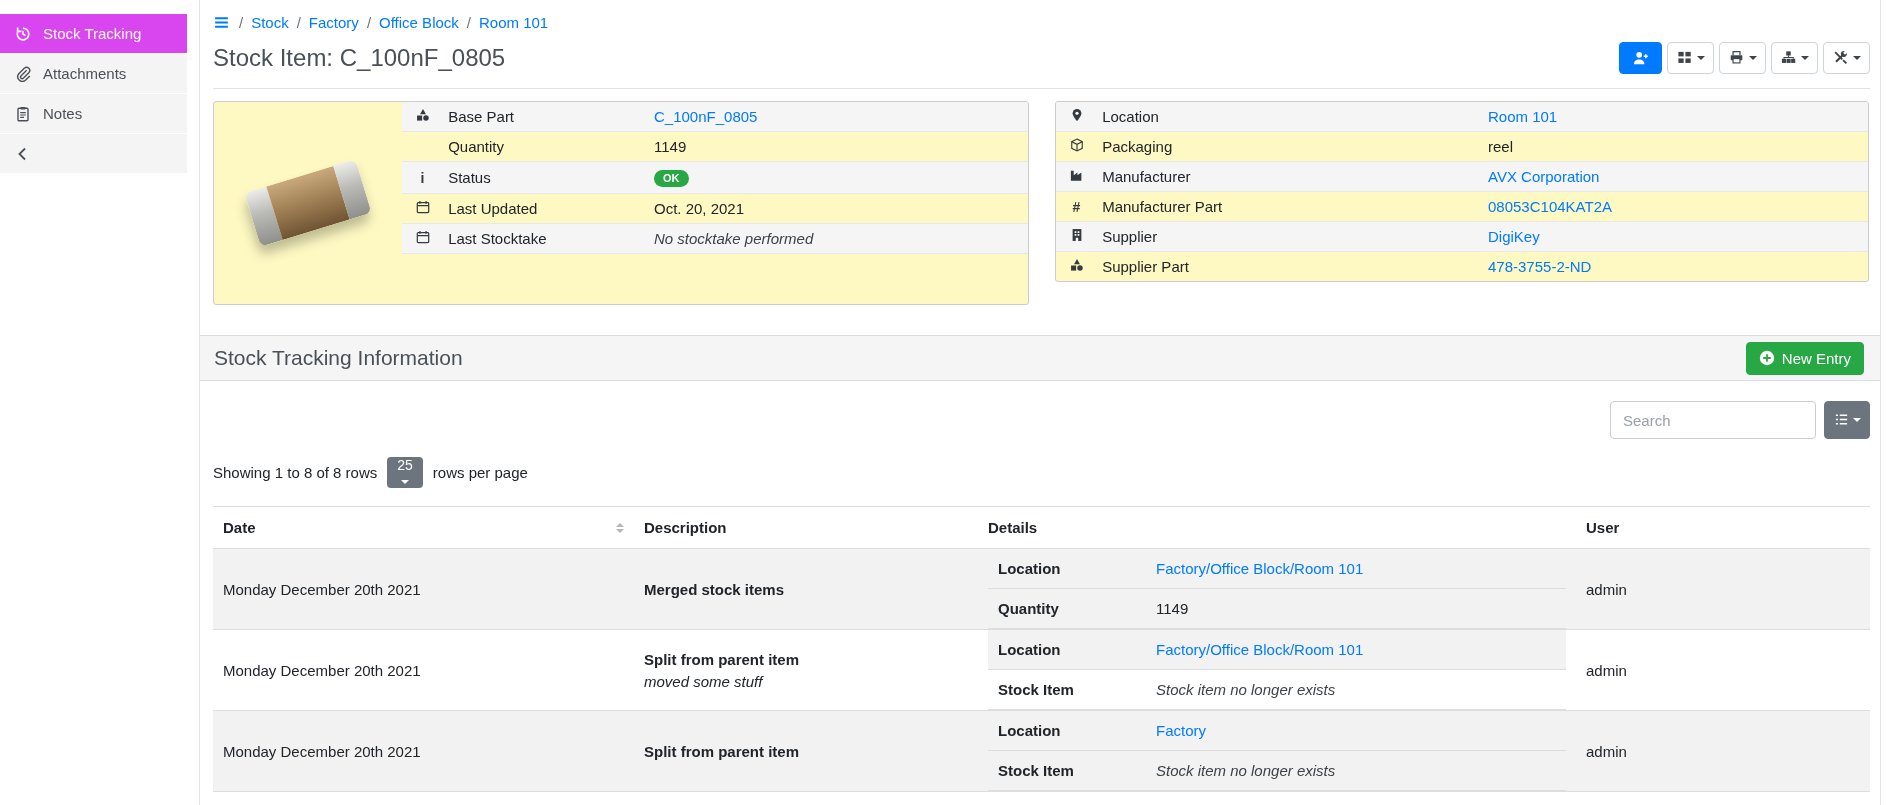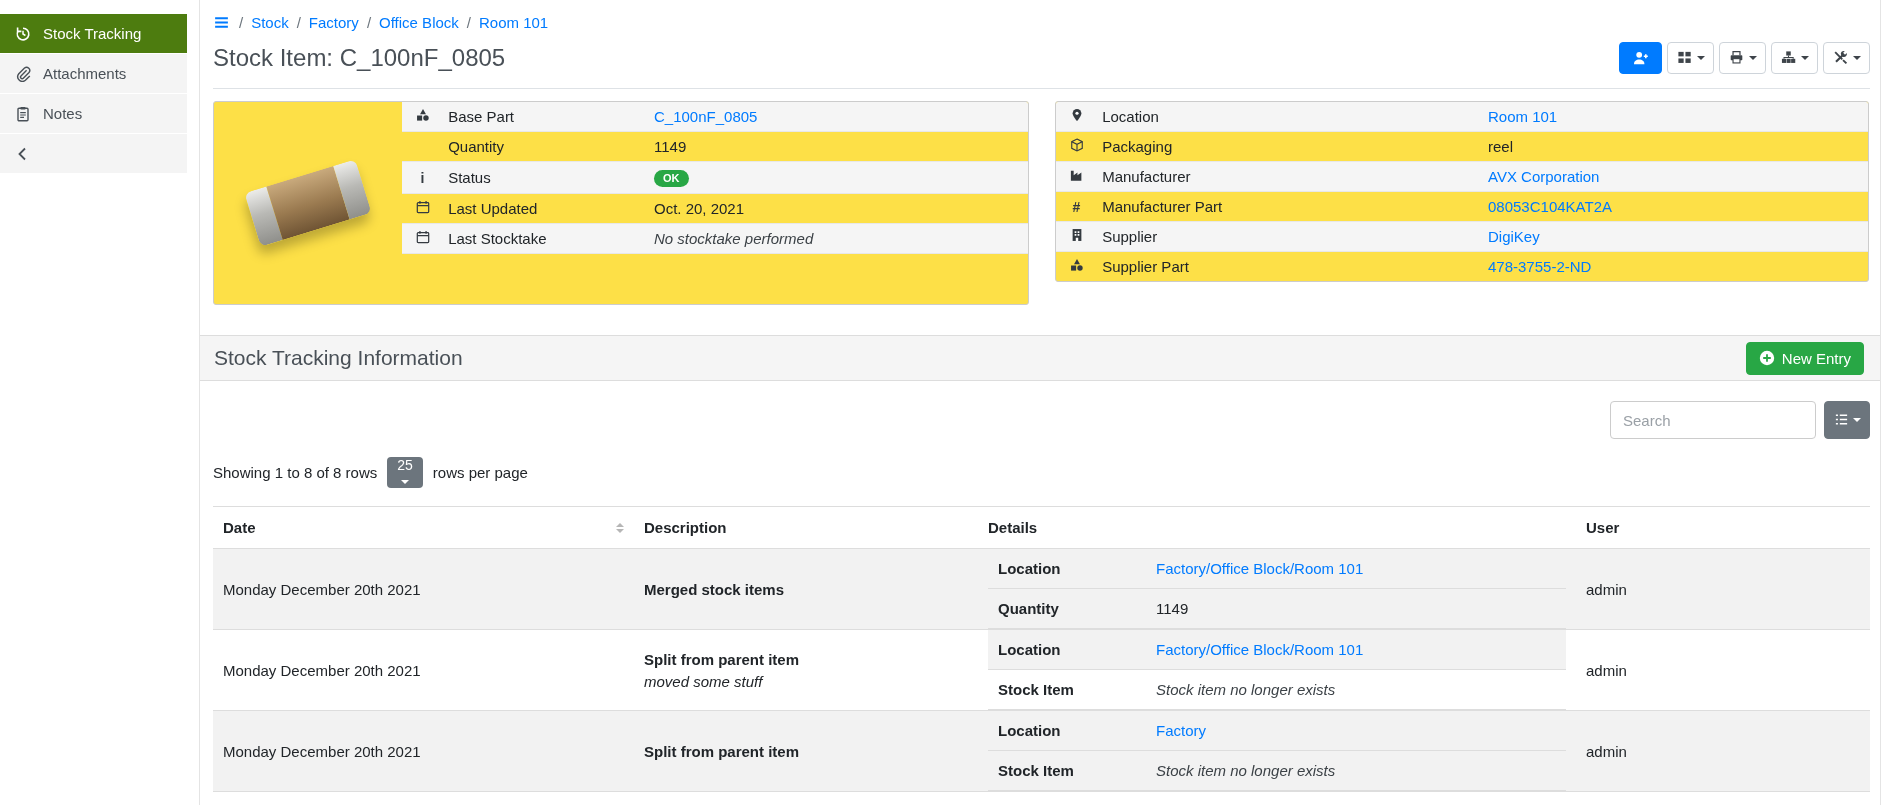--- a/index.html
+++ b/index.html
@@ -10,21 +10,21 @@
   .ic { display:inline-block; vertical-align:middle; flex:none; }
   .ic16 { width:16px; height:16px; }
   .ic18 { width:18px; height:18px; }
   .caret { display:inline-block; width:0; height:0; border-left:4px solid transparent;
            border-right:4px solid transparent; border-top:4px solid currentColor; }
 
   
   .sidebar { position:absolute; left:0; top:0; width:187px; padding-top:13px; }
   .side-item { display:flex; align-items:center; gap:12px; height:40px; padding:0 15px;
     background:#f4f4f4; color:#495057; font-size:15px; cursor:pointer; border-top:1px solid #fff; }
-  .side-item.active { background:#4d7c0f; color:#fff; }
+  .side-item.active { background:#d946ef; color:#fff; }
 
   
   .main-panel { position:absolute; left:199px; top:0; width:1682px; height:805px;
     border-left:1px solid #e4e4e4; border-right:1px solid #e4e4e4; padding:13px 10px 0 13px; }
 
   
   .breadcrumb { display:flex; align-items:center; gap:8px; font-size:15px; margin-bottom:10px; }
   .crumb-link { color:#007bff; text-decoration:none; cursor:pointer; }
   .crumb-sep { color:#6c757d; }
   .menu-btn { color:#007bff; cursor:pointer; display:flex; align-items:center; }
@@ -35,21 +35,21 @@
   .toolbar { display:flex; gap:5px; }
   .tb-btn { height:32px; min-width:43px; padding:0 8px; display:flex; align-items:center;
     justify-content:center; gap:5px; background:#fff; border:1px solid #ced4da; border-radius:4px;
     color:#3e444a; cursor:pointer; }
   .tb-btn.primary { background:#007bff; border-color:#007bff; color:#fff; }
 
   .divider { border:none; border-top:1px solid #dee2e6; margin:13px 0 12px; }
 
   
   .panels { display:flex; gap:26px; align-items:flex-start; }
-  .panel { border:1px solid #ccc; border-radius:3px; background:#fde047; }
+  .panel { border:1px solid #ccc; border-radius:3px; background:#fef9c3; }
   .panel.left { width:816px; height:204px; display:flex; overflow:hidden; }
   .panel.right { width:814px; overflow:hidden; }
   .thumb-box { width:188px; display:flex; align-items:center; justify-content:center; }
   .capacitor { width:116px; height:56px; display:flex; transform:rotate(-17deg);
     border-radius:7px; overflow:hidden; box-shadow:-3px 8px 12px rgba(0,0,0,0.25); }
   .cap-end { width:23px; background:linear-gradient(180deg,#ececea 0%,#b9b9b5 45%,#8f8f8b 100%); }
   .cap-body { flex:1; background:linear-gradient(180deg,#c9aa7d 0%,#9a7a50 55%,#6f5434 100%); }
   .panel-table-wrap { flex:1; }
 
   .detail-table { width:100%; border-collapse:collapse; font-size:15px; }

